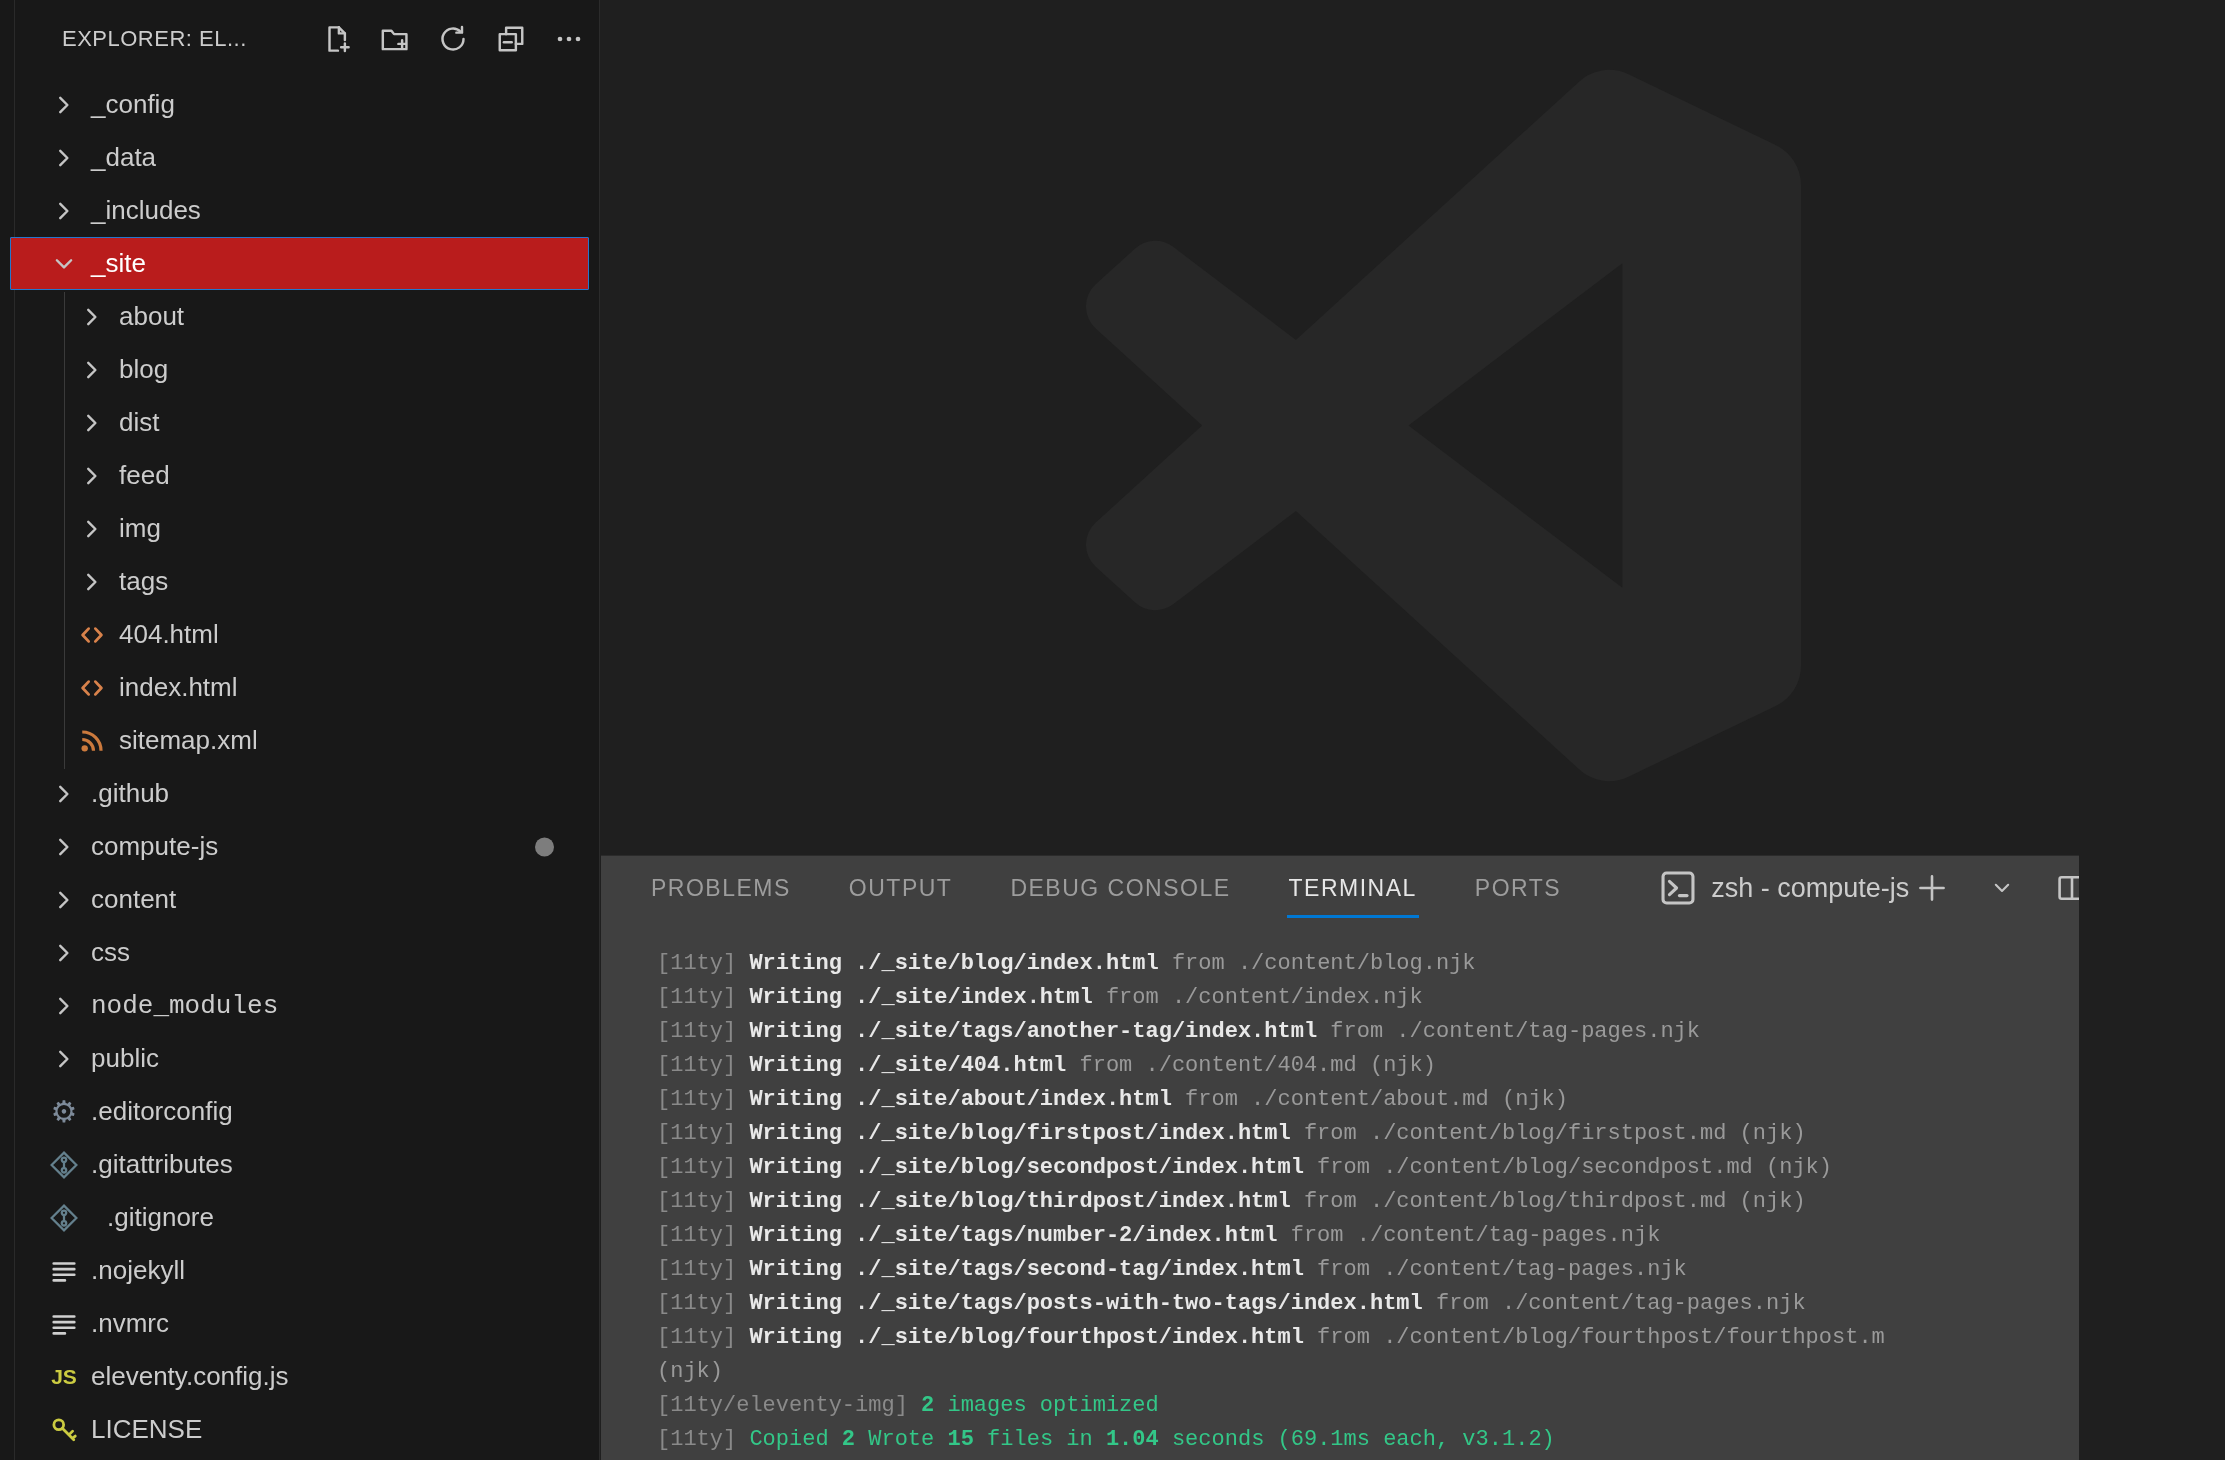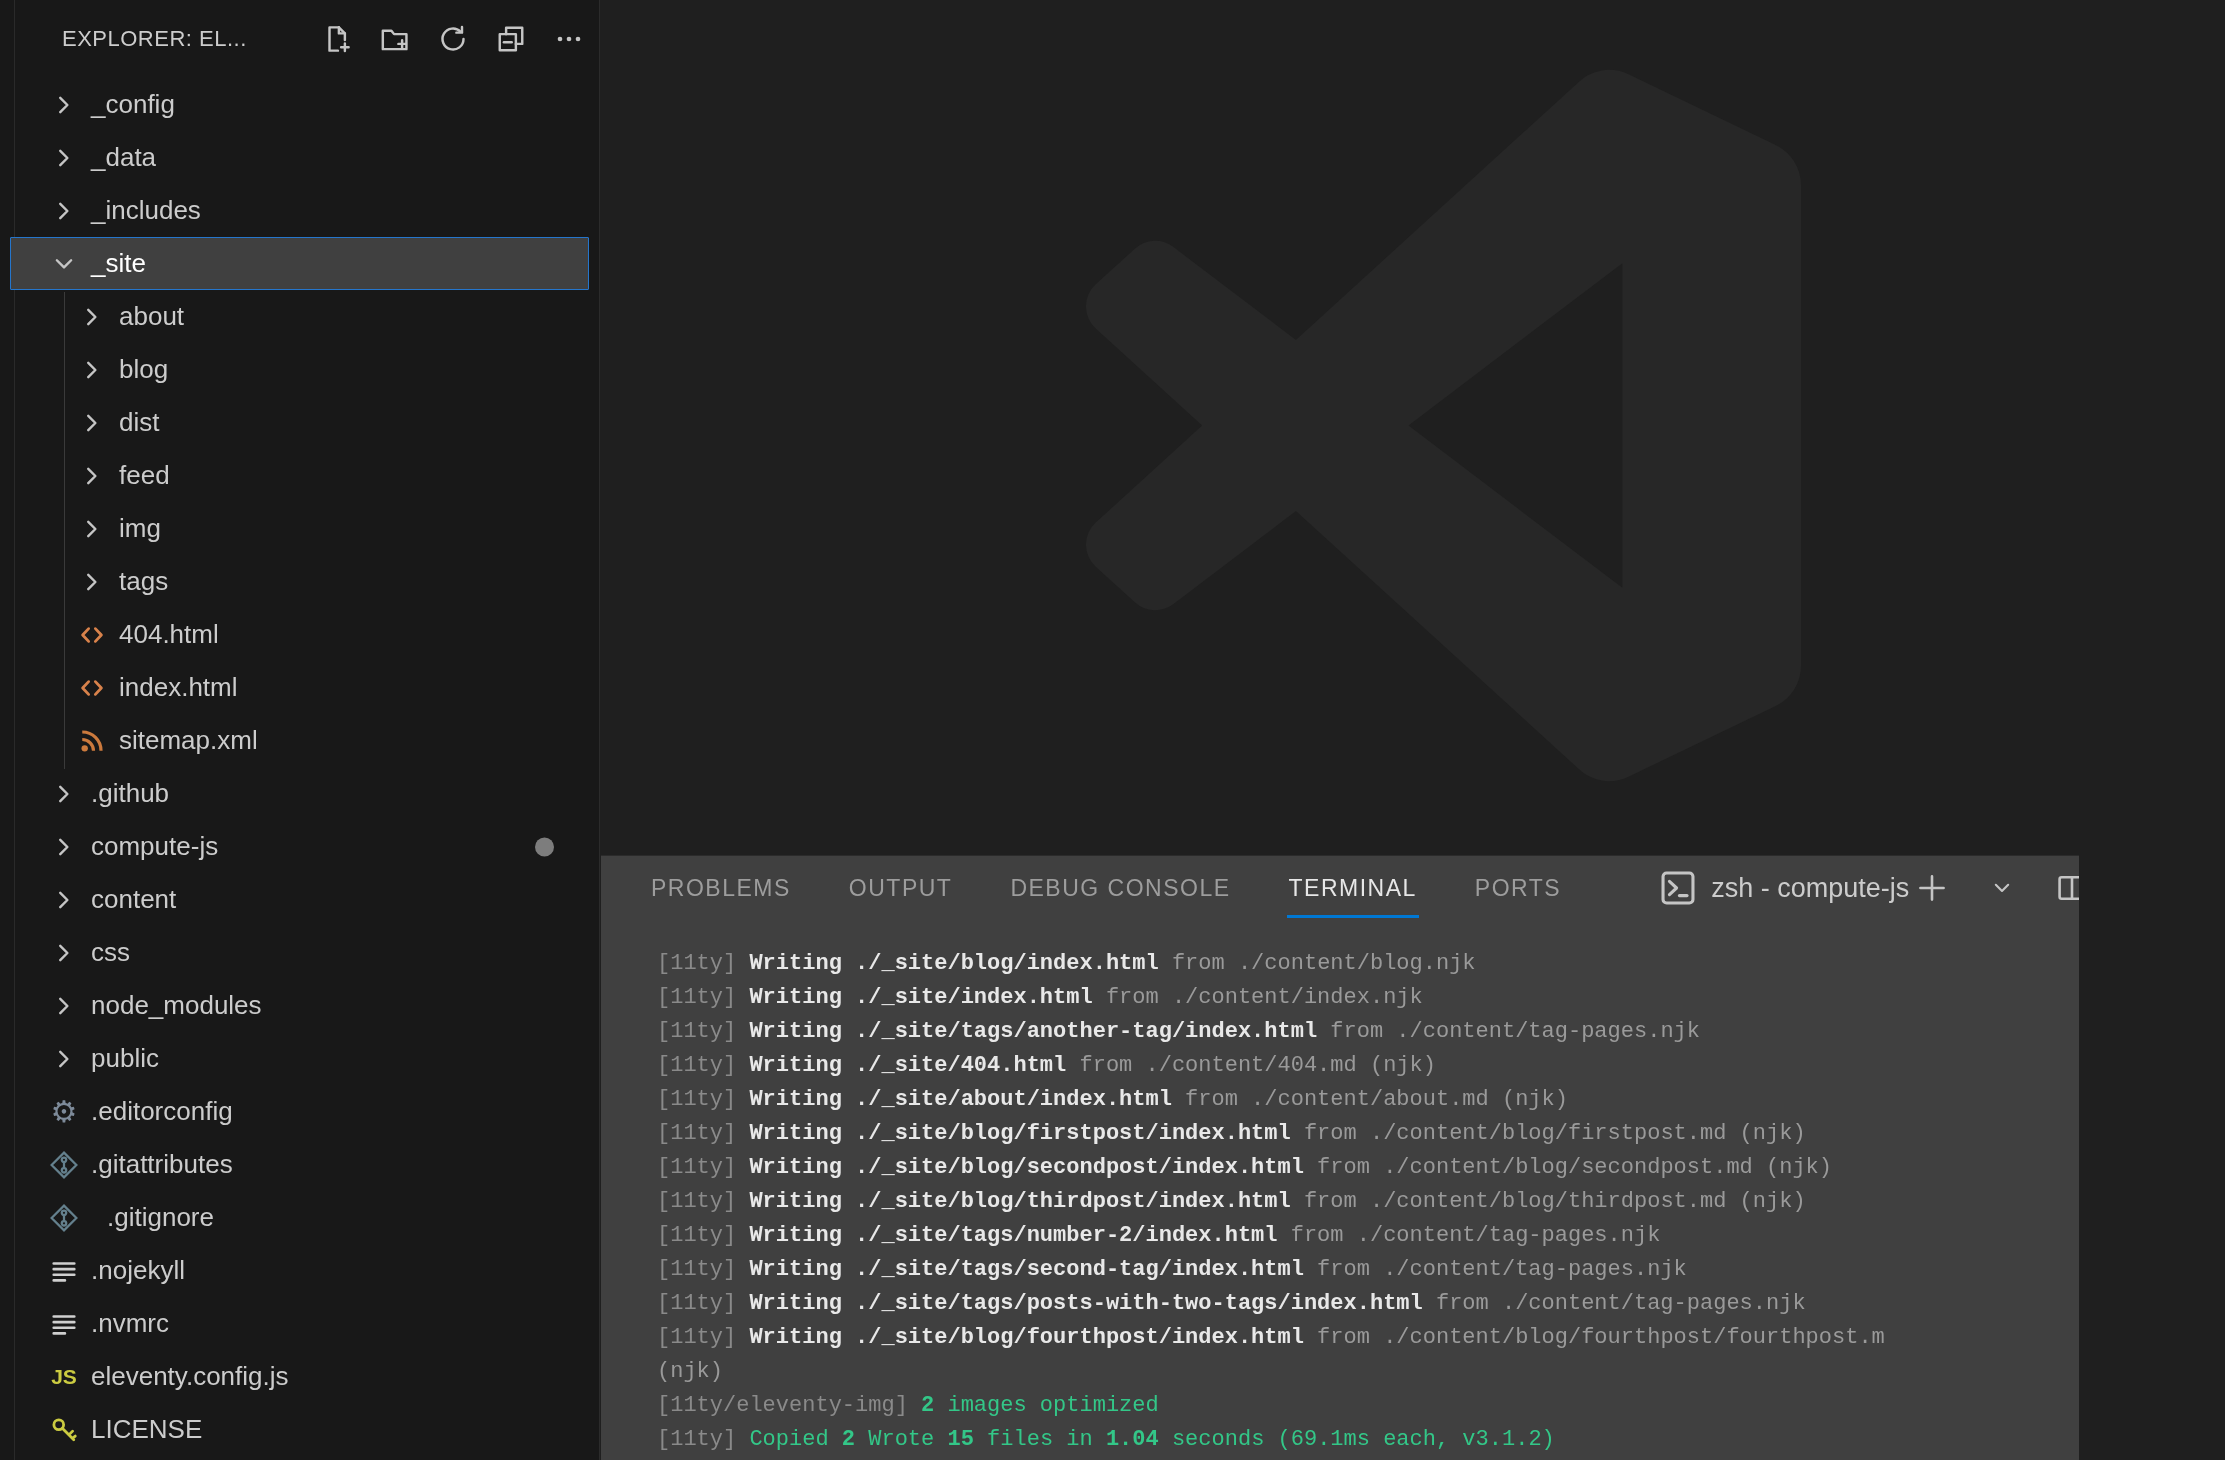--- a/index.html
+++ b/index.html
@@ -14,21 +14,21 @@
   .sb-title{margin-left:62px;font-size:22px;letter-spacing:.5px;color:#cccccc;white-space:nowrap;}
   .sb-toolbar{position:absolute;right:8px;top:0;height:78px;display:flex;align-items:center;gap:14px;}
   .tbtn{width:44px;height:44px;display:flex;align-items:center;justify-content:center;
         background:none;border:none;padding:0;border-radius:8px;cursor:pointer;}
   .tbtn svg{width:30px;height:30px;}
 
   .tree{position:relative;}
   .indent-guide{position:absolute;left:64px;top:214px;width:1px;height:477px;background:#3a3a3a;}
   .row{position:relative;height:53px;display:flex;align-items:center;margin:0 10px;
        box-sizing:border-box;border:1.5px solid transparent;border-radius:1px;}
-  .row.selected{background:#404040;border-color:#2576cc;}
+  .row.selected{background:#b91c1c;border-color:#2576cc;}
   .row .twisty,.row .ficon{width:34px;height:34px;flex:0 0 34px;display:flex;align-items:center;
        justify-content:center;margin-right:10px;}
   .row .twisty svg,.row .ficon svg{width:30px;height:30px;}
   .row .label{font-size:26px;color:#cccccc;white-space:nowrap;}
   .row.selected .label{color:#ffffff;}
   .mod-dot{position:absolute;right:34px;top:50%;transform:translate(0,-50%);
            width:19px;height:19px;border-radius:50%;background:#7d7d7d;}
   .js-badge{font-family:"Liberation Sans",sans-serif;font-weight:bold;font-size:21px;color:#cbcb41;}
   .gear-glyph{font-size:30px;color:#7d8a99;line-height:1;}
 
@@ -246,21 +246,21 @@
           <span class="label">content</span>
         </div>
         <div class="row" style="padding-left: 36px;">
           <span class="twisty">
             <svg viewBox="0 0 16 16" fill="none" stroke="#c5c5c5" stroke-width="1.3" stroke-linecap="round" stroke-linejoin="round">
               <path d="M6 4.2 9.8 8 6 11.8"></path>
             </svg>
           </span>
           <span class="label">css</span>
         </div>
-        <div class="row" style="padding-left: 36px;">
+        <div class="row" style="padding-left: 36px; font-family: Liberation Mono, monospace;">
           <span class="twisty">
             <svg viewBox="0 0 16 16" fill="none" stroke="#c5c5c5" stroke-width="1.3" stroke-linecap="round" stroke-linejoin="round">
               <path d="M6 4.2 9.8 8 6 11.8"></path>
             </svg>
           </span>
           <span class="label">node_modules</span>
         </div>
         <div class="row" style="padding-left: 36px;">
           <span class="twisty">
             <svg viewBox="0 0 16 16" fill="none" stroke="#c5c5c5" stroke-width="1.3" stroke-linecap="round" stroke-linejoin="round">

